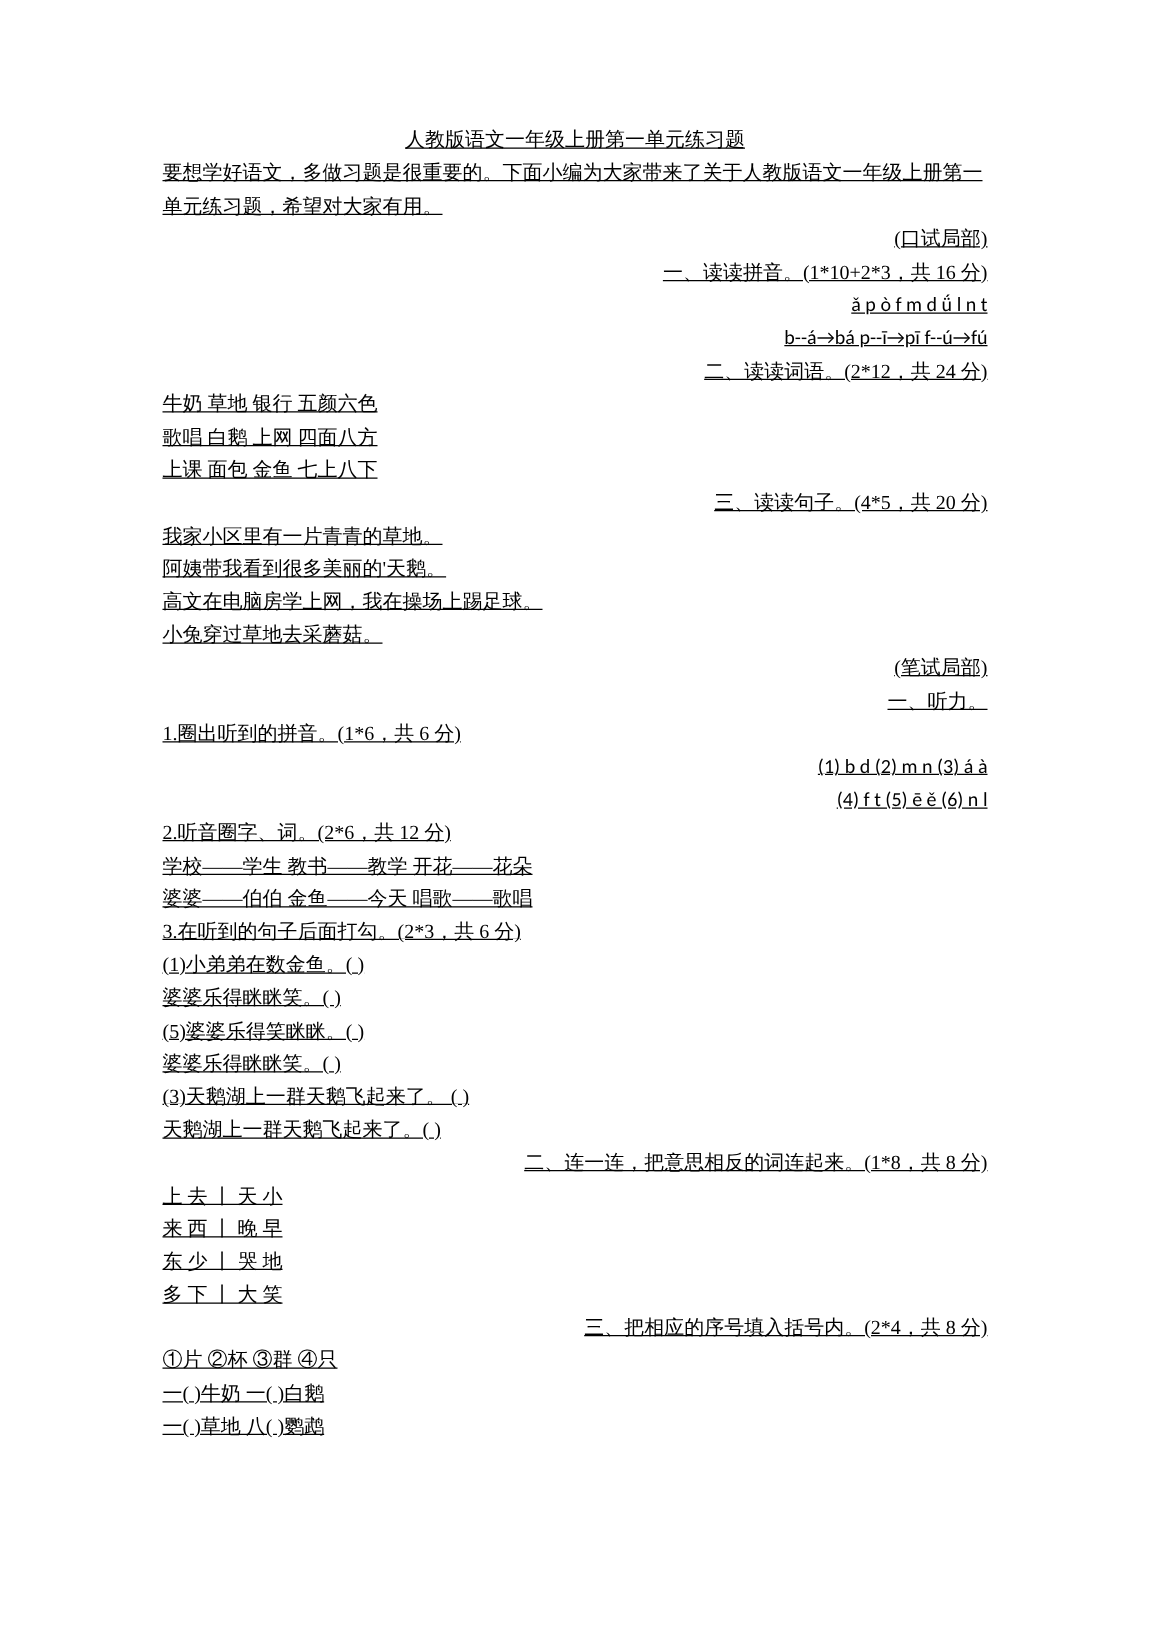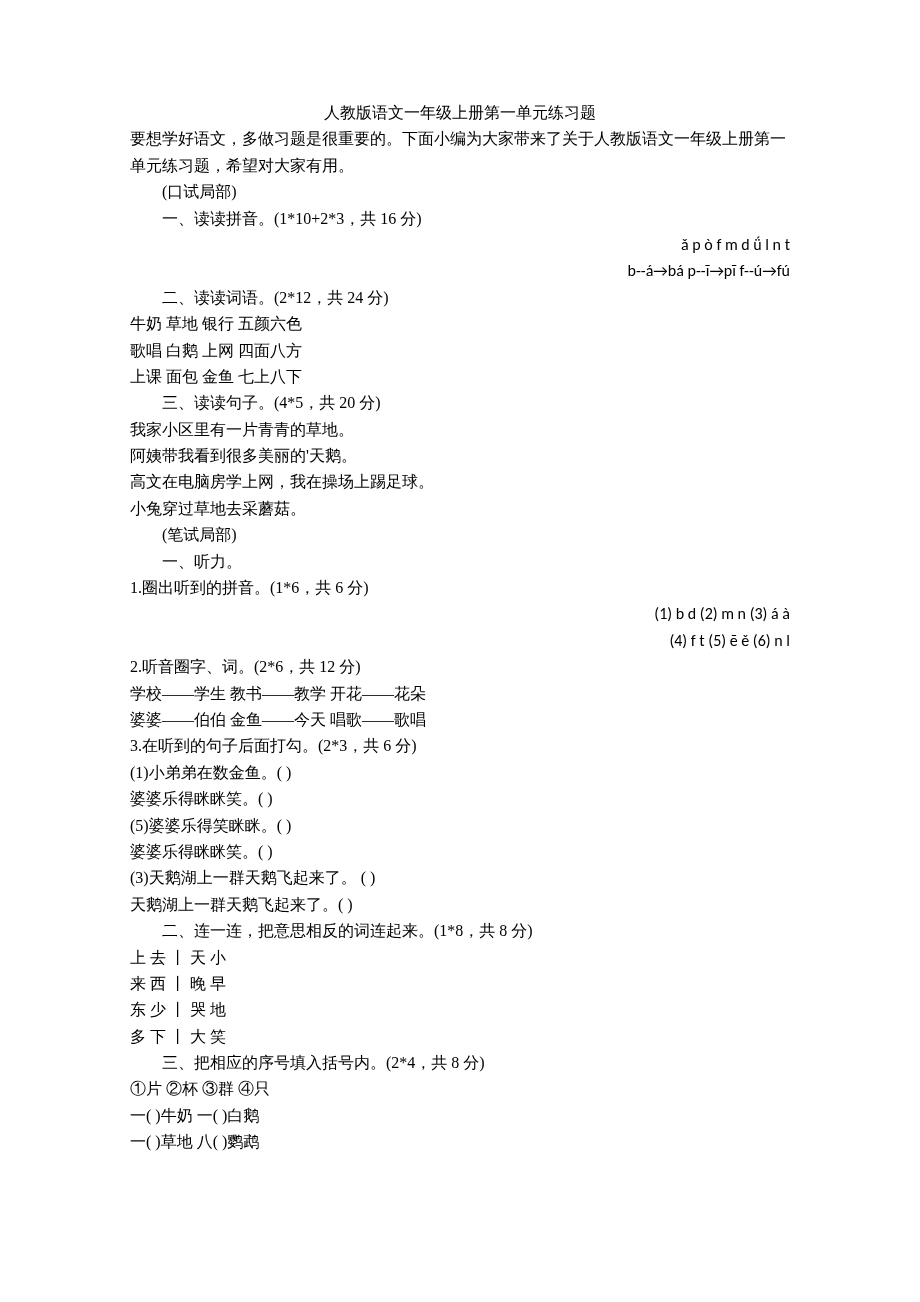--- a/index.html
+++ b/index.html
@@ -12,23 +12,25 @@
       margin: 0;
       padding: 100px 130px 60px 130px;
       box-sizing: border-box;
     }
     .title {
       text-align: center;
       margin-bottom: 40px;
     }
     .para {
       margin: 0;
+      text-decoration: underline;
     }
     .indent {
       text-indent: 2em;
+      text-align: right;
     }
     .latin {
       font-family: Calibri, Arial, sans-serif;
       text-align: right;
     }
   </style>
 </head>
 <body>
 
 <p class="para title">人教版语文一年级上册第一单元练习题</p>

